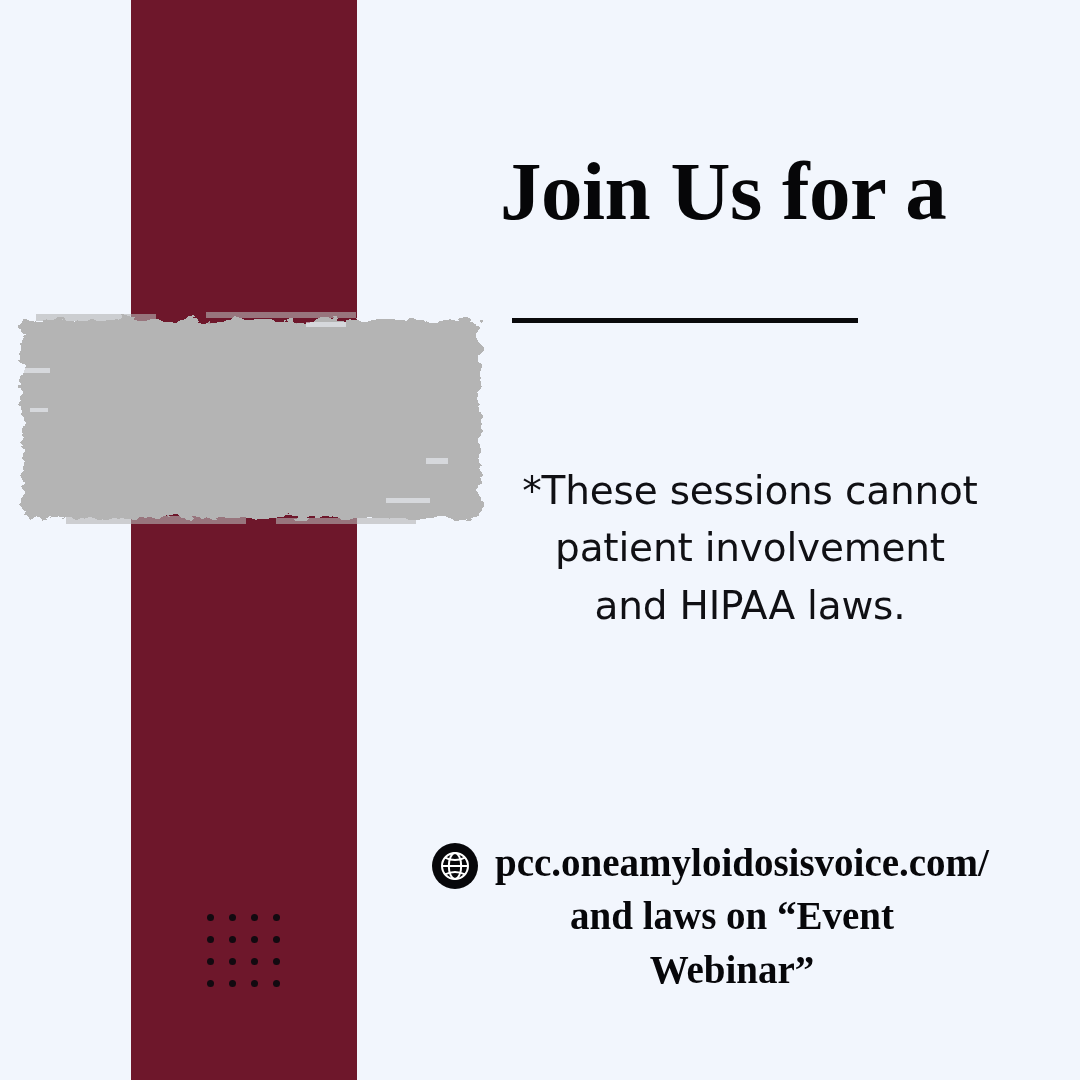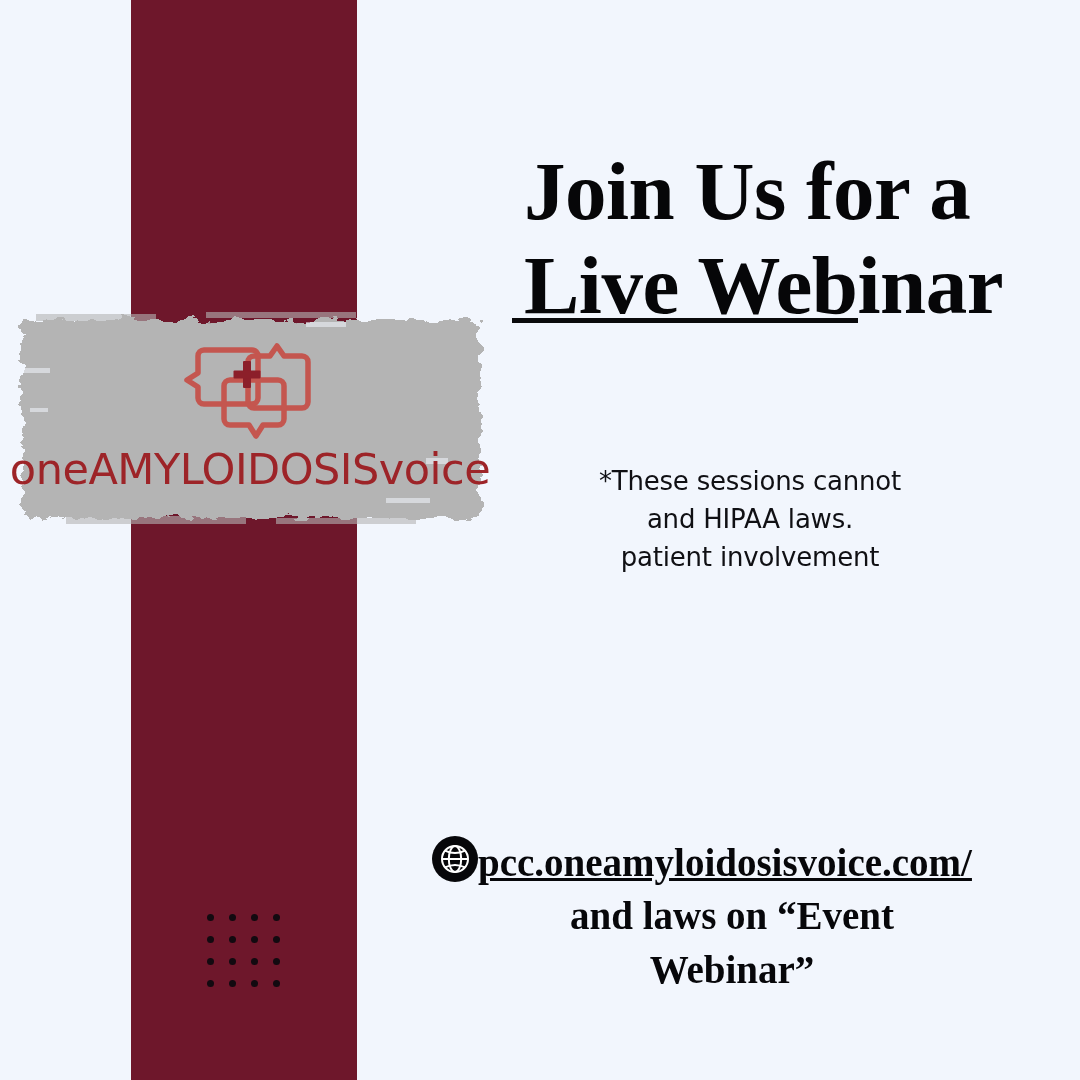--- a/index.html
+++ b/index.html
@@ -94,65 +94,64 @@
     position: absolute;
     left: 500px;
     top: 88px;
     width: 530px;
     font-family: "Liberation Serif", serif;
     font-weight: bold;
     font-size: 83px;
     line-height: 1.14;
     color: #060608;
     letter-spacing: -0.5px;
-    margin-left: 24px;
   }
   #headline .hl-line { display: block; }
 
   #divider-rule {
     position: absolute;
     left: 512px;
     top: 318px;
     width: 346px;
     height: 5px;
     background: #0a0a0c;
   }
 
   #disclaimer {
     position: absolute;
     left: 490px;
     top: 462px;
     width: 520px;
     text-align: center;
     font-family: "DejaVu Sans", sans-serif;
-    font-size: 26px;
+    font-size: 39px;
     line-height: 1.47;
     color: #101014;
     letter-spacing: -0.2px;
   }
   #disclaimer .dl-line { display: block; }
 
   #url-block {
     position: absolute;
     left: 432px;
     top: 836px;
     width: 600px;
     font-family: "Liberation Serif", serif;
     font-weight: bold;
     font-size: 39px;
     line-height: 1.37;
     color: #07070a;
     text-align: center;
   }
   #url-line-1 {
     display: flex;
-    align-items: flex-start;
+    align-items: flex-end;
     justify-content: flex-start;
+    gap: 17px;
     white-space: nowrap;
-    text-decoration: underline;
   }
   #globe-icon {
     flex: 0 0 auto;
     width: 46px;
     height: 46px;
   }
   #url-line-2, #url-line-3 {
     display: block;
     text-align: center;
   }
@@ -210,50 +209,31 @@
       <g fill="#f2f6fd" opacity="0.55">
         <rect x="18" y="60" width="26" height="5"></rect>
         <rect x="24" y="100" width="18" height="4"></rect>
         <rect x="300" y="14" width="40" height="5"></rect>
         <rect x="420" y="150" width="22" height="6"></rect>
         <rect x="380" y="190" width="44" height="5"></rect>
       </g>
     </svg>
   </div>
 
-  <div id="logo">
-    <svg id="logo-mark" viewBox="0 0 132 104" aria-hidden="true">
-      <g fill="none" stroke="#c4564f" stroke-width="5.5" stroke-linejoin="round" stroke-linecap="round">
-
-        <path d="M20 12 h48 a6 6 0 0 1 6 6 v42 a6 6 0 0 1 -6 6 h-48 a6 6 0 0 1 -6 -6 v-11 l-11 -7 l11 -7 v-17 a6 6 0 0 1 6 -6 z"></path>
-
-        <path d="M70 18 h16 l7 -10 l7 10 h18 a6 6 0 0 1 6 6 v40 a6 6 0 0 1 -6 6 h-48 a6 6 0 0 1 -6 -6 v-40 a6 6 0 0 1 6 -6 z"></path>
-
-        <path d="M46 42 h48 a6 6 0 0 1 6 6 v33 a6 6 0 0 1 -6 6 h-15 l-7 11 l-7 -11 h-19 a6 6 0 0 1 -6 -6 v-33 a6 6 0 0 1 6 -6 z"></path>
-      </g>
-
-      <g fill="#8c1f2a">
-        <rect x="59" y="23" width="8" height="27" rx="1"></rect>
-        <rect x="49.5" y="32.5" width="27" height="8" rx="1"></rect>
-      </g>
-    </svg>
-    <div id="logo-wordmark">oneAMYLOIDOSISvoice</div>
-  </div>
 
   <h1 id="headline">
     <span class="hl-line">Join Us for a</span>
-    <span class="hl-line">Live Webinar</span>
   </h1>
 
   <div id="divider-rule"></div>
 
   <div id="disclaimer">
     <span class="dl-line">*These sessions cannot</span>
+    <span class="dl-line">patient involvement</span>
     <span class="dl-line">and HIPAA laws.</span>
-    <span class="dl-line">patient involvement</span>
   </div>
 
   <div id="url-block">
     <div id="url-line-1">
       <svg id="globe-icon" viewBox="0 0 46 46" aria-hidden="true">
         <circle cx="23" cy="23" r="23" fill="#07070a"></circle>
         <g fill="none" stroke="#ffffff" stroke-width="2">
           <circle cx="23" cy="23" r="13"></circle>
           <ellipse cx="23" cy="23" rx="6.2" ry="13"></ellipse>
           <line x1="10" y1="23" x2="36" y2="23"></line>

